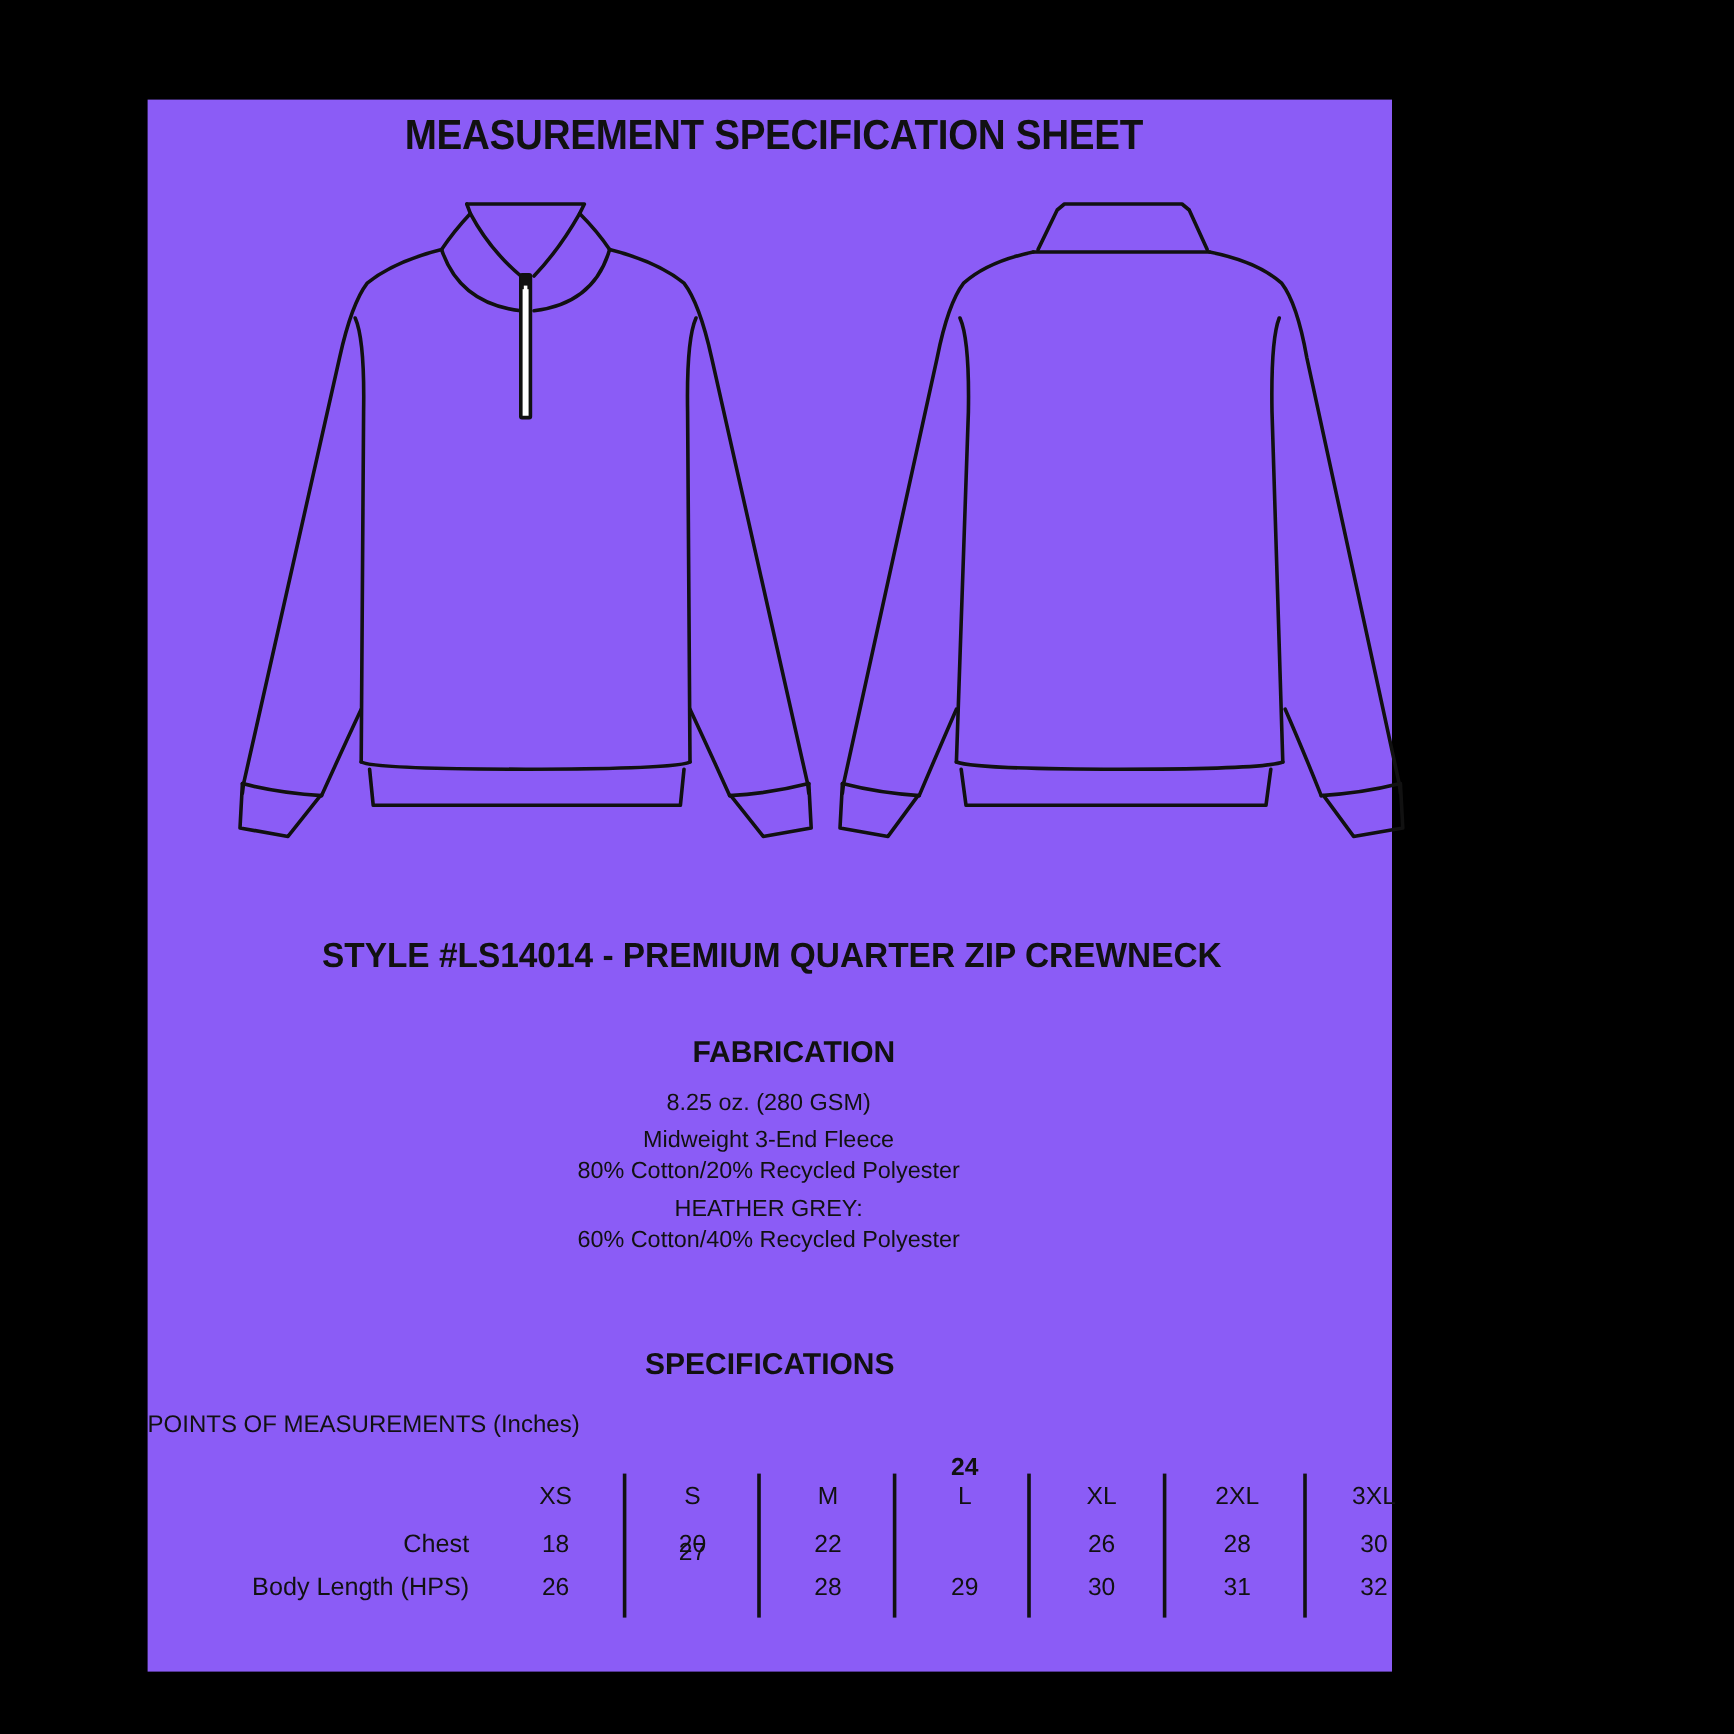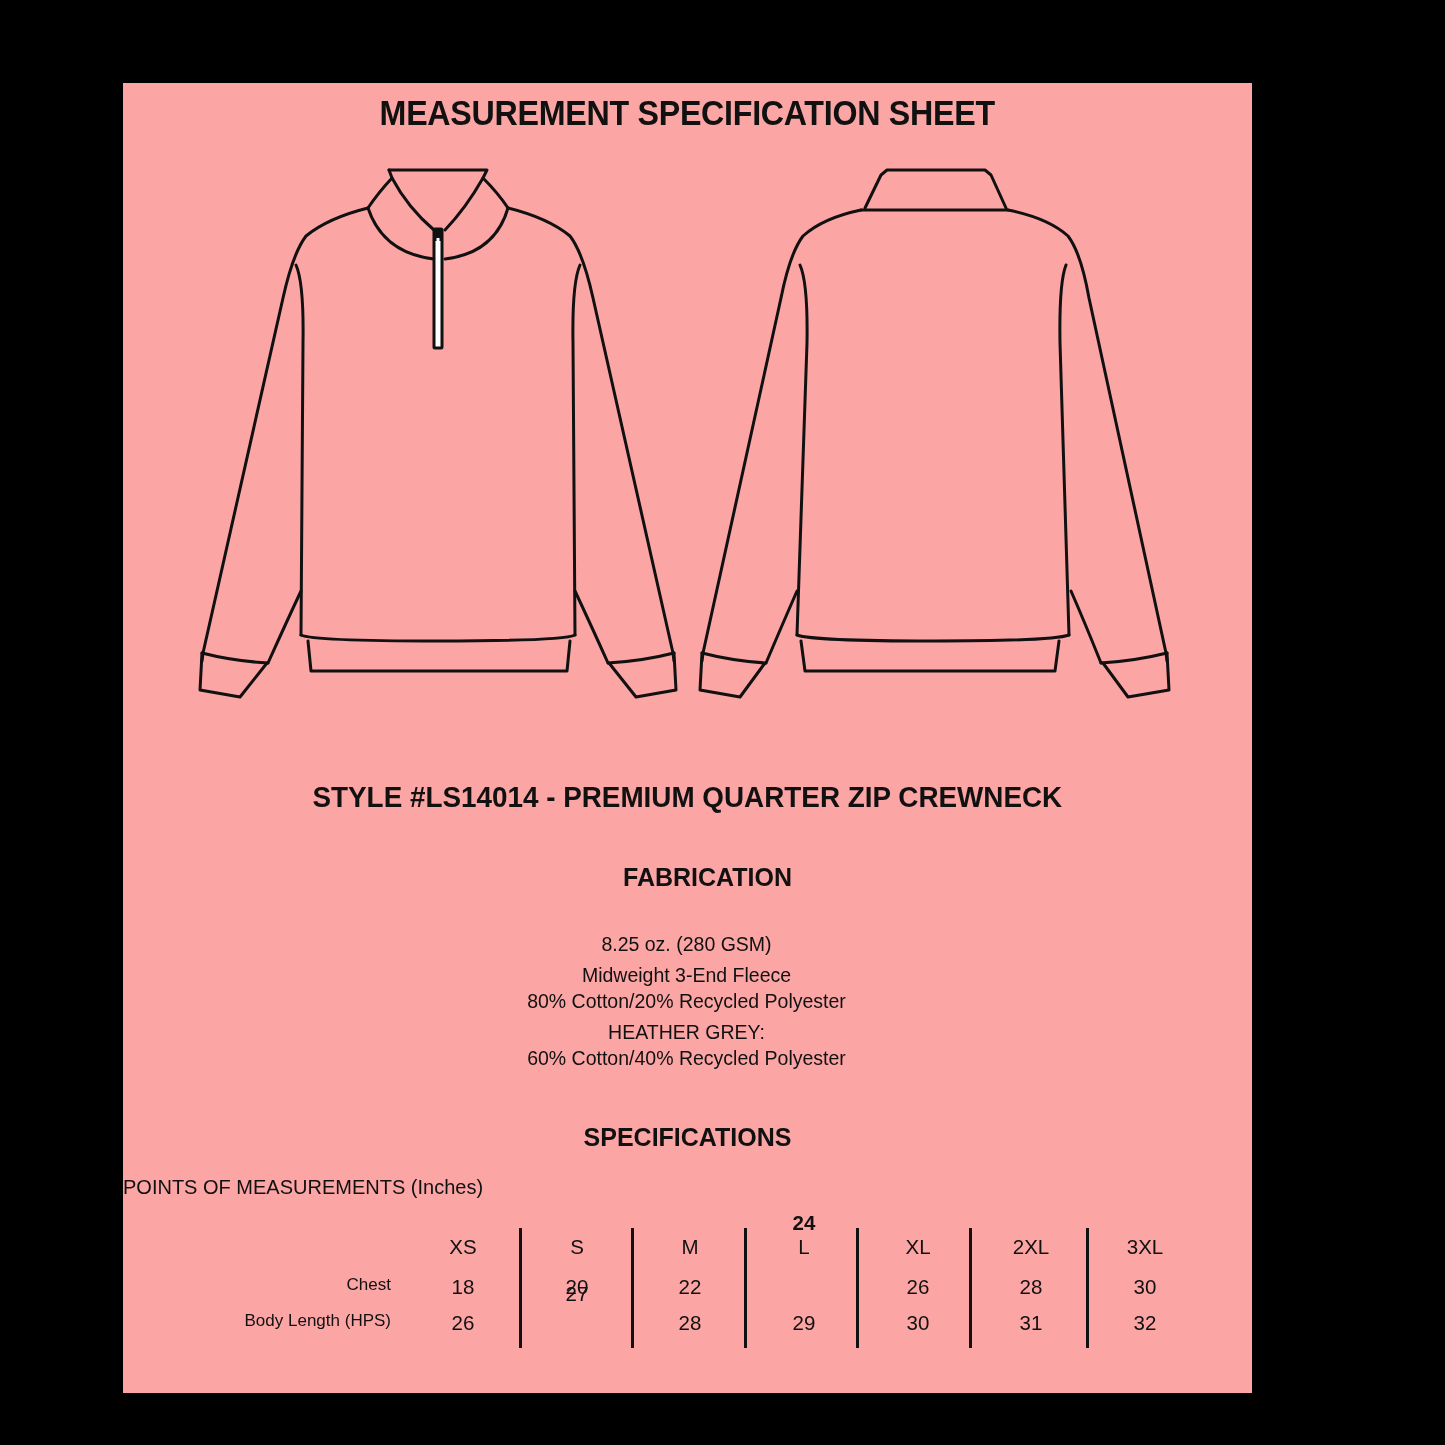--- a/index.html
+++ b/index.html
@@ -7,22 +7,22 @@
       width: 1445px; height: 1445px;
       background: #000000;
       position: relative;
       overflow: hidden;
       font-family: "Liberation Sans", sans-serif;
       color: #111111;
     }
     .page {
       position: absolute;
       left: 123px; top: 83px;
-      width: 1129px; height: 1310px;
-      background: #fca5a5;
+      width: 1037px; height: 1310px;
+      background: #8b5cf6;
     }
     .title {
       position: absolute; left: 0; right: 0; top: 10px;
       text-align: center;
       font-weight: bold;
       font-size: 35px;
       letter-spacing: -0.3px;
       transform: scaleX(0.92);
       transform-origin: 561px 0;
     }
@@ -43,21 +43,20 @@
       text-align: center;
       font-weight: bold;
       font-size: 25px;
     }
     .fab-heading { top: 780px; padding-left: 40px; }
     .fab-lines {
       position: absolute; left: 0; right: 2px; top: 823px;
       text-align: center;
       font-size: 19.5px;
       line-height: 26px;
-      margin-top: 25px;
     }
     .fab-lines div { height: 26px; }
     .fab-lines .gap { margin-top: 5px; }
     .spec-heading { top: 1040px; }
     .pom {
       position: absolute; left: 0; right: 0; top: 1093px;
       text-align: left;
       font-size: 20px;
     }
     .size-table {
@@ -65,21 +64,21 @@
     }
     .cell {
       position: absolute;
       font-size: 20.5px;
       text-align: center;
       width: 80px;
       margin-left: -40px;
     }
     .row-label {
       position: absolute;
-      font-size: 17px;
+      font-size: 21px;
       text-align: right;
       width: 300px;
     }
     .divider {
       position: absolute;
       width: 3px;
       background: #111111;
       top: 1145px;
       height: 120px;
     }

